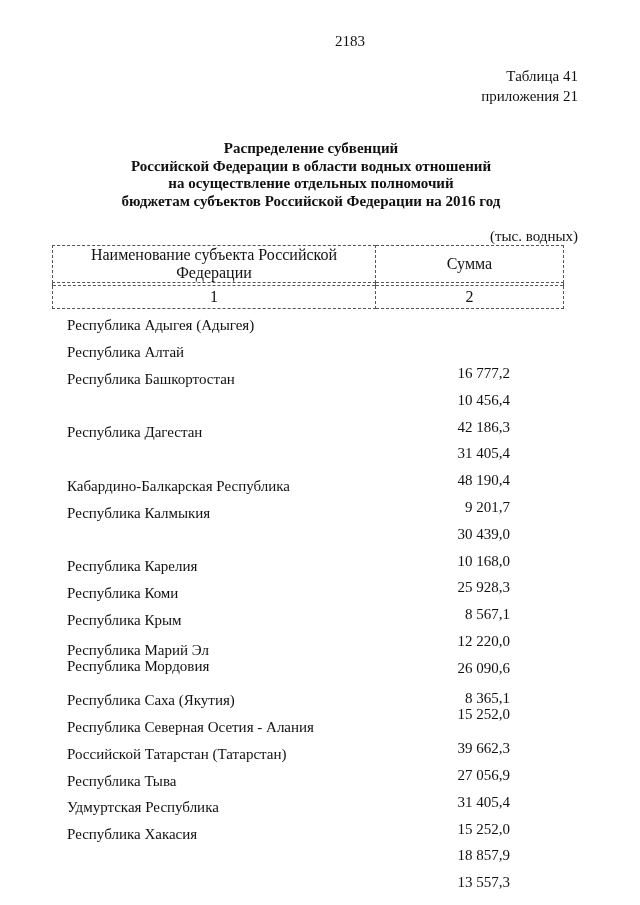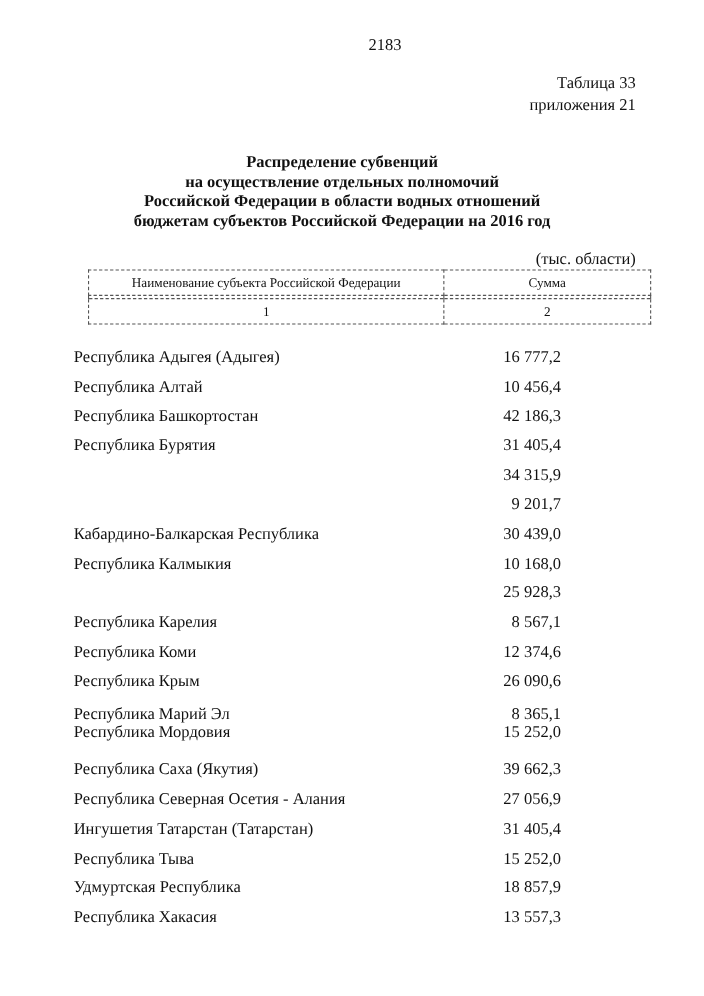--- a/index.html
+++ b/index.html
@@ -44,24 +44,24 @@
     .title div { white-space: nowrap; }
     .units {
       position: absolute;
       top: 228px;
       right: 62px;
       font-size: 15px;
     }
     .header-table {
       position: absolute;
       top: 245px;
-      left: 80px;
+      left: 52px;
       width: 512px;
       border-collapse: collapse;
-      font-size: 12px;
+      font-size: 16px;
     }
     .header-table td {
       border: 1px dashed #555;
       text-align: center;
       height: 22px;
       padding: 0;
     }
     .header-table td.c1 { width: 322px; }
     .header-table tr.spacer td {
       height: 2px;
@@ -87,40 +87,41 @@
     .row .name {
       position: absolute;
       left: 67px;
       white-space: nowrap;
     }
     .row .sum {
       position: absolute;
       right: 69px;
       white-space: nowrap;
       text-align: center;
+      margin-top: 48px;
     }
   </style>
 </head>
 <body>
 
 <div class="page-number">2183</div>
 
 <div class="table-label">
-  <div>Таблица 33</div>
+  <div>Таблица 41</div>
   <div>приложения 21</div>
 </div>
 
 <div class="title">
   <div>Распределение субвенций</div>
+  <div>Российской Федерации в области  водных отношений</div>
   <div>на осуществление отдельных полномочий</div>
-  <div>Российской Федерации в области  водных отношений</div>
   <div>бюджетам субъектов Российской Федерации на 2016 год</div>
 </div>
 
-<div class="units">(тыс. области)</div>
+<div class="units">(тыс. водных)</div>
 
 <table class="header-table">
   <tbody>
       <tr>
     <td class="c1">Наименование субъекта Российской Федерации</td>
     <td>Сумма</td>
   </tr>
   <tr class="spacer">
     <td class="c1"></td>
     <td></td>
@@ -139,25 +140,25 @@
   </div>
   <div class="row" style="top:26.8px">
     <span class="name">Республика Алтай</span>
     <span class="sum">10 456,4</span>
   </div>
   <div class="row" style="top:53.6px">
     <span class="name">Республика Башкортостан</span>
     <span class="sum">42 186,3</span>
   </div>
   <div class="row" style="top:80.4px">
-    <span class="name">Республика Бурятия</span>
     <span class="sum">31 405,4</span>
   </div>
   <div class="row" style="top:107.2px">
-    <span class="sum">34 315,9</span>
+    <span class="name">Республика Дагестан</span>
+    <span class="sum">48 190,4</span>
   </div>
   <div class="row" style="top:134px">
     <span class="sum">9 201,7</span>
   </div>
   <div class="row" style="top:160.8px">
     <span class="name">Кабардино-Балкарская Республика</span>
     <span class="sum">30 439,0</span>
   </div>
   <div class="row" style="top:187.6px">
     <span class="name">Республика Калмыкия</span>
@@ -165,21 +166,21 @@
   </div>
   <div class="row" style="top:214.4px">
     <span class="sum">25 928,3</span>
   </div>
   <div class="row" style="top:241.2px">
     <span class="name">Республика Карелия</span>
     <span class="sum">8 567,1</span>
   </div>
   <div class="row" style="top:268px">
     <span class="name">Республика Коми</span>
-    <span class="sum">12 374,6</span>
+    <span class="sum">12 220,0</span>
   </div>
   <div class="row" style="top:294.8px">
     <span class="name">Республика Крым</span>
     <span class="sum">26 090,6</span>
   </div>
   <div class="row" style="top:325px">
     <span class="name">Республика Марий Эл</span>
     <span class="sum">8 365,1</span>
   </div>
   <div class="row" style="top:341px">
@@ -188,21 +189,21 @@
   </div>
   <div class="row" style="top:375.2px">
     <span class="name">Республика Саха (Якутия)</span>
     <span class="sum">39 662,3</span>
   </div>
   <div class="row" style="top:402px">
     <span class="name">Республика Северная Осетия - Алания</span>
     <span class="sum">27 056,9</span>
   </div>
   <div class="row" style="top:428.8px">
-    <span class="name">Ингушетия Татарстан (Татарстан)</span>
+    <span class="name">Российской Татарстан (Татарстан)</span>
     <span class="sum">31 405,4</span>
   </div>
   <div class="row" style="top:455.6px">
     <span class="name">Республика Тыва</span>
     <span class="sum">15 252,0</span>
   </div>
   <div class="row" style="top:482.4px">
     <span class="name">Удмуртская Республика</span>
     <span class="sum">18 857,9</span>
   </div>

